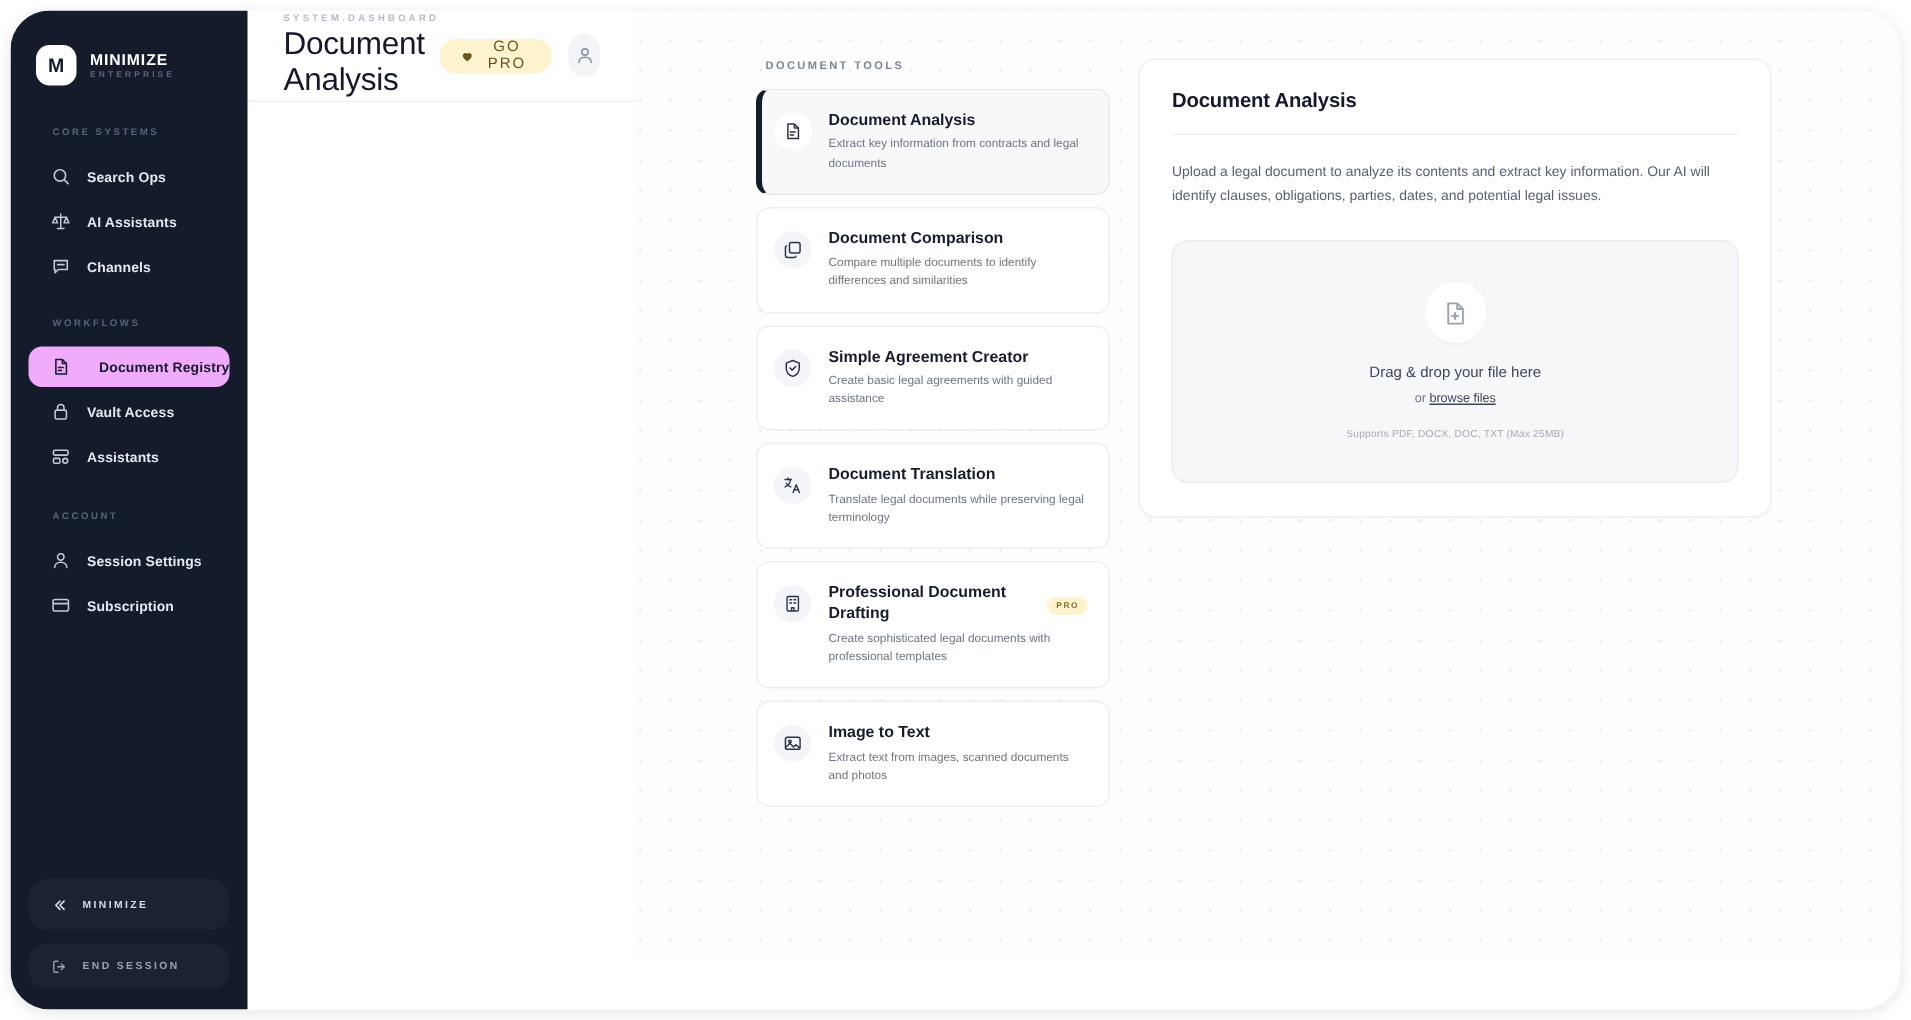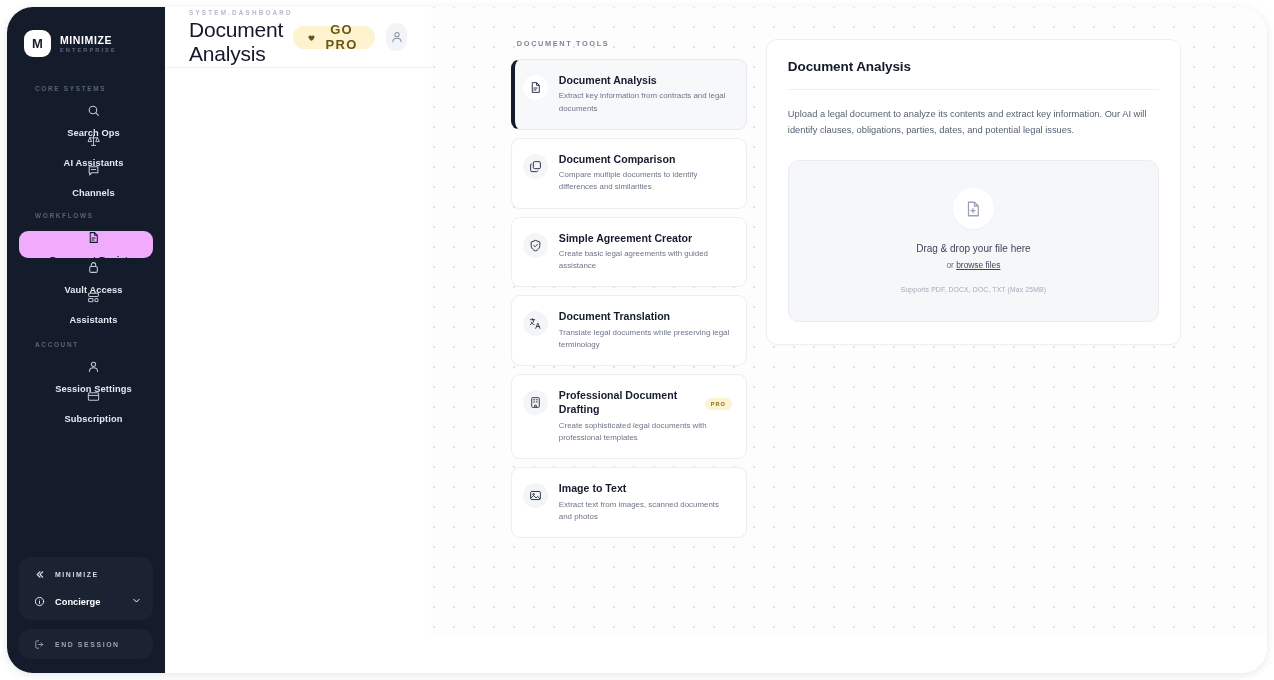--- a/index.html
+++ b/index.html
@@ -82,21 +82,20 @@
     gap: 11px;
     height: 27px;
     margin: 0 12px 3px 12px;
     padding-left: 15px;
     border-radius: 9px;
     color: #e4e8f0;
     font-size: 9.3px;
     font-weight: bold;
     cursor: pointer;
     letter-spacing: 0.1px;
-    flex-direction: column;
   }
   .nav-item .ico { width: 13px; height: 13px; flex: 0 0 13px; display:block; color: #c2c9d6; }
   .nav-item.active {
     background: #f0abfc;
     color: #141b2b;
     justify-content: space-between;
   }
   .nav-item.active .ico { color: #141b2b; }
 
   
@@ -158,21 +157,21 @@
   }
   .top-right { margin-left: auto; display: flex; align-items: center; gap: 11px; }
   .go-pro {
     background: #fdf3cf;
     color: #6c5418;
     border: none;
     border-radius: 999px;
     height: 23px;
     padding: 0 14px;
     display: flex; align-items: center; gap: 6px;
-    font-size: 13px; font-weight: bold; letter-spacing: 1.3px;
+    font-size: 10px; font-weight: normal; letter-spacing: 1.3px;
     cursor: pointer;
     font-family: "Liberation Sans", sans-serif;
   }
   .avatar-btn {
     width: 28px; height: 28px; border-radius: 10px;
     background: #f3f4f7;
     display: flex; align-items: center; justify-content: center;
     color: #8b93a5; cursor: pointer; border: none;
   }
 
@@ -408,35 +407,20 @@
     <div class="side-bottom">
       <div class="bottom-group">
         <div class="minimize-row">
           <span class="ico-sm">
             <svg viewBox="0 0 24 24" fill="none" stroke="currentColor" stroke-width="2.4" stroke-linecap="round" stroke-linejoin="round">
                 <polyline points="13,6 7,12 13,18"></polyline>
                 <polyline points="19,6 13,12 19,18"></polyline>
               </svg>
           </span>
           <span>MINIMIZE</span>
-        </div>
-        <div class="concierge-row">
-          <span class="ico-sm">
-            <svg viewBox="0 0 24 24" fill="none" stroke="currentColor" stroke-width="1.9" stroke-linecap="round">
-                <circle cx="12" cy="12" r="9"></circle>
-                <line x1="12" y1="11" x2="12" y2="16.5"></line>
-                <circle cx="12" cy="7.8" r="0.9" fill="currentColor" stroke="none"></circle>
-              </svg>
-          </span>
-          <span class="label">Concierge</span>
-          <span class="ico-sm" style="width:9px;flex:0 0 9px">
-            <svg viewBox="0 0 24 24" fill="none" stroke="currentColor" stroke-width="2.6" stroke-linecap="round" stroke-linejoin="round">
-                <polyline points="5,9 12,16 19,9"></polyline>
-              </svg>
-          </span>
         </div>
       </div>
       <div class="end-session">
         <span class="ico-sm">
           <svg viewBox="0 0 24 24" fill="none" stroke="currentColor" stroke-width="2" stroke-linecap="round" stroke-linejoin="round">
               <path d="M10 4H6a2 2 0 00-2 2v12a2 2 0 002 2h4"></path>
               <polyline points="15,8 19,12 15,16"></polyline>
               <line x1="19" y1="12" x2="10" y2="12"></line>
             </svg>
         </span>

